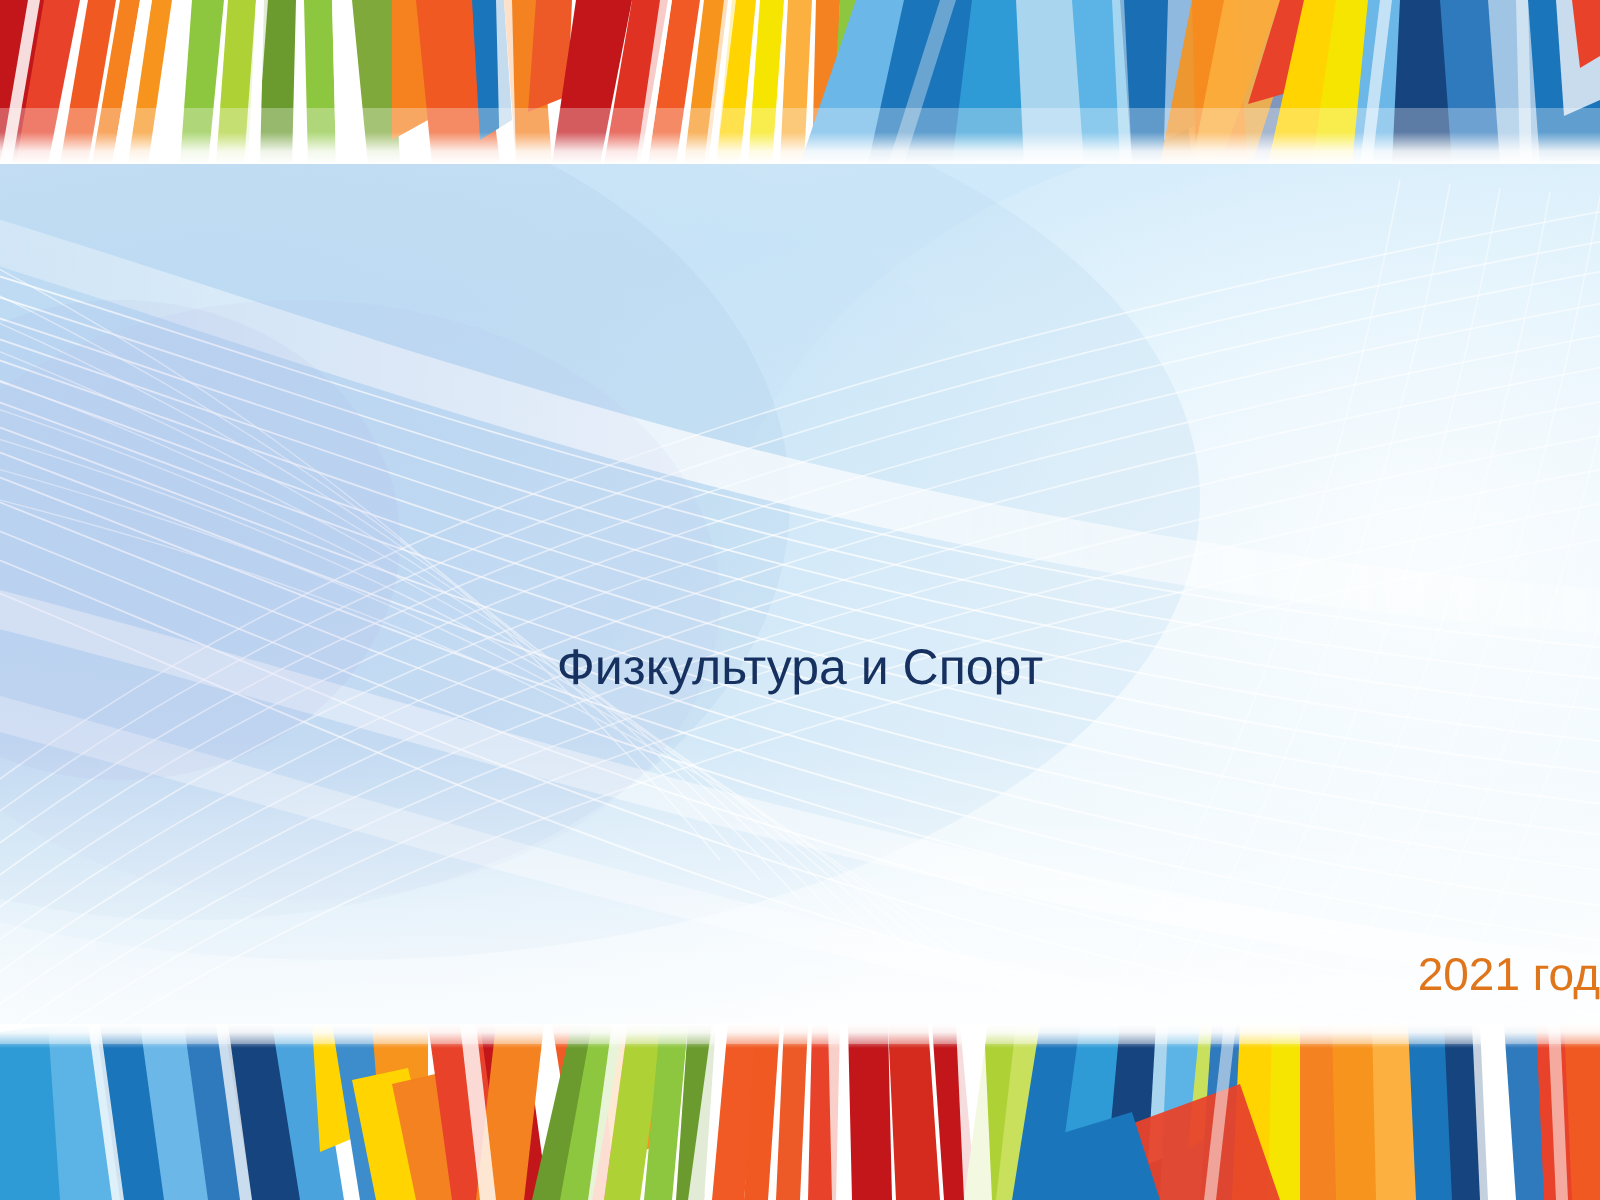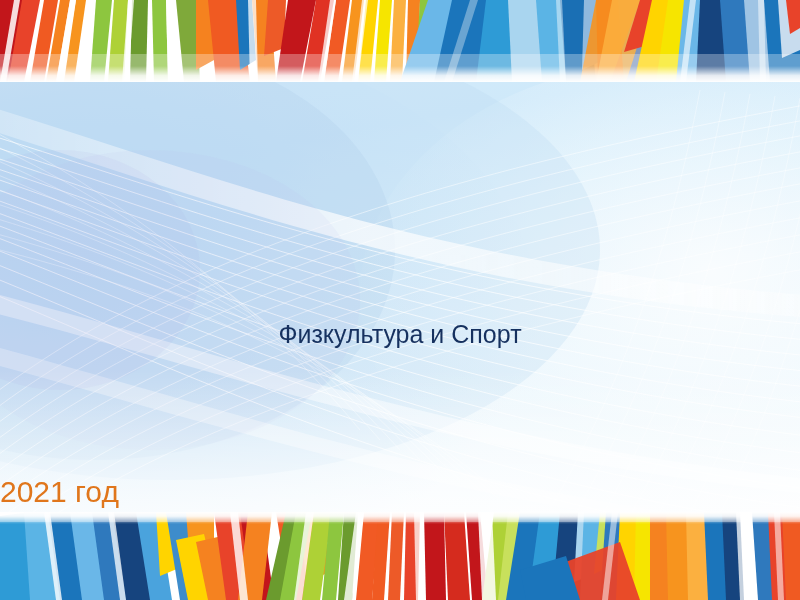--- a/index.html
+++ b/index.html
@@ -123,22 +123,22 @@
     font-weight: 400;
     color: #16315f;
     white-space: nowrap;
     margin-top: 47px;
   }
   .year {
     position: absolute;
     left: 0;
     top: 474px;
     width: 800px;
-    text-align: left;
-    font-size: 30px;
+    text-align: right;
+    font-size: 23px;
     line-height: 1.2;
     font-weight: 400;
     color: #e0761c;
     white-space: nowrap;
   }
 </style>
 </head>
 <body>
 
 <div class="slide">

